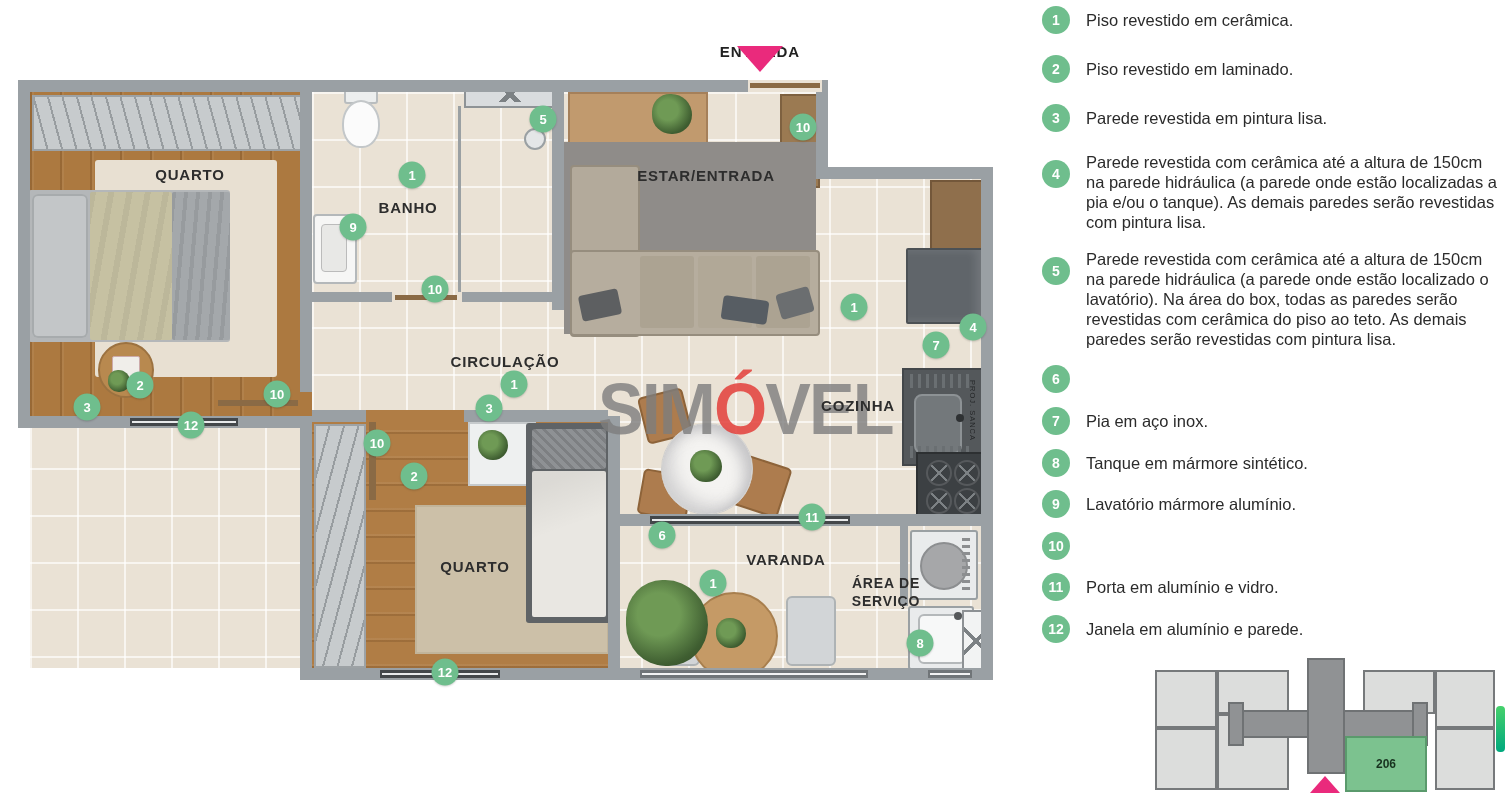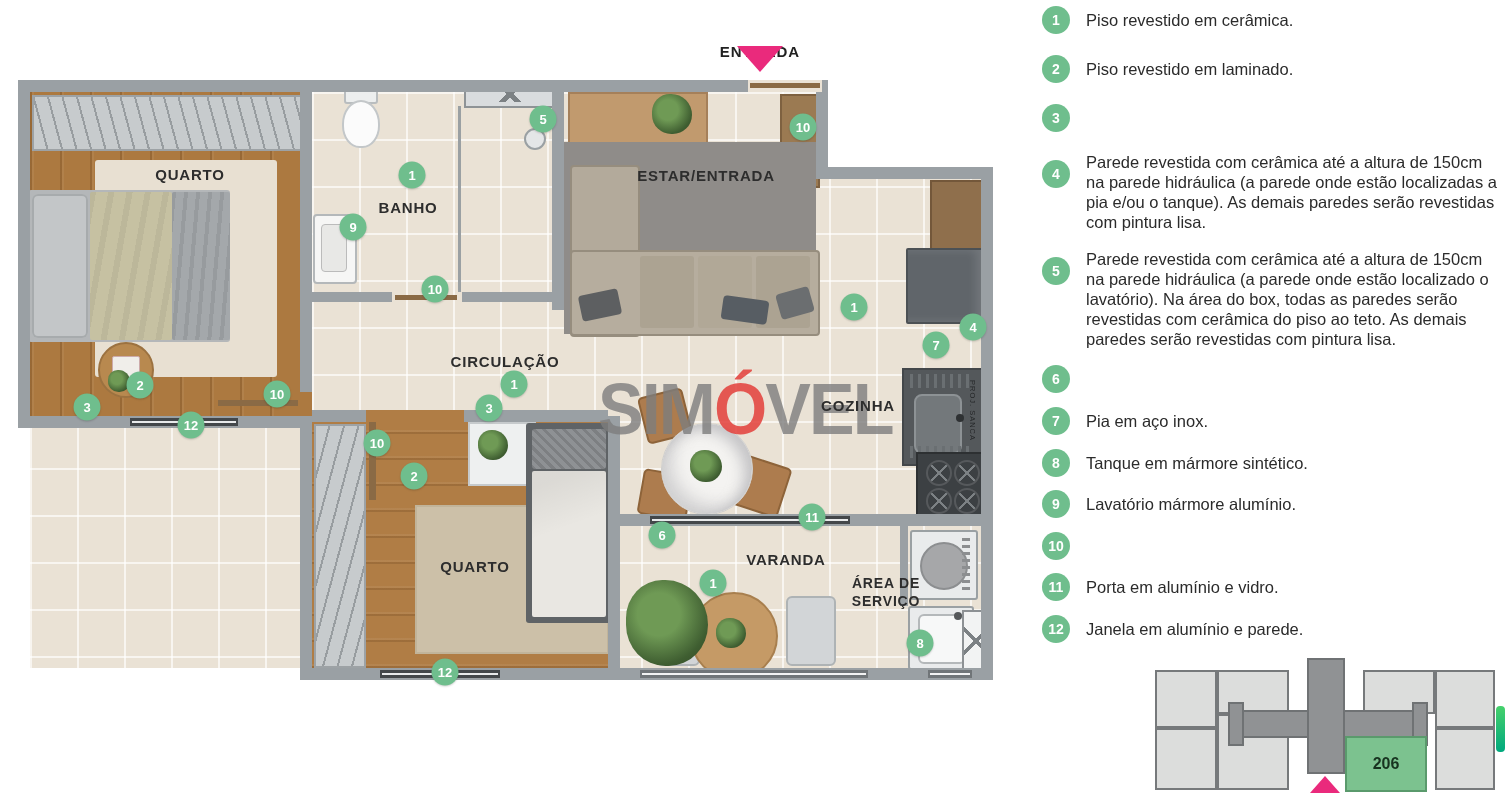--- a/index.html
+++ b/index.html
@@ -53,21 +53,21 @@
   .legend-row.multi{align-items:flex-start;}
   .legend-row.multi .lcircle{margin-top:8px;}
   .lcircle{flex:0 0 28px;width:28px;height:28px;border-radius:50%;background:#6fbe8d;color:#fff;
         display:flex;align-items:center;justify-content:center;font-size:14px;font-weight:700;}
   .ltext{font-size:16.5px;line-height:20px;color:#2b2b2b;}
   
   #keyplan{position:absolute;left:1150px;top:652px;width:350px;height:148px;}
   .kunit{position:absolute;background:#dcdddc;border:2px solid #76797b;box-sizing:border-box;}
   .kcore{position:absolute;background:#909294;border:2px solid #6f7274;box-sizing:border-box;z-index:2;}
   .kunit.sel{background:#7cc28f;border-color:#5a9a6c;z-index:3;display:flex;align-items:center;justify-content:center;
-        font-size:16px;font-weight:700;color:#17321f;}
+        font-size:12px;font-weight:700;color:#17321f;}
   .greenbar{position:absolute;left:1496px;top:706px;width:9px;height:46px;border-radius:4px;
         background:linear-gradient(180deg,#46d16c,#00a97e);}
   .vtext{writing-mode:vertical-rl;font-size:7.5px;letter-spacing:1px;color:#26282a;z-index:25;}
 </style>
 </head>
 <body>
 
 <div id="stage">
 
   <div class="abs" id="plan" style="left:0;top:0;width:1010px;height:800px;">
@@ -248,20 +248,21 @@
       <div class="legend-row" style="top: 6px;">
         <span class="lcircle">1</span>
         <span class="ltext">Piso revestido em cerâmica.</span>
       </div>
       <div class="legend-row" style="top: 55px;">
         <span class="lcircle">2</span>
         <span class="ltext">Piso revestido em laminado.</span>
       </div>
       <div class="legend-row" style="top: 104px;">
         <span class="lcircle">3</span>
+        <span class="ltext">Parede revestida em pintura lisa.</span>
       </div>
       <div class="legend-row multi" style="top: 152px;">
         <span class="lcircle">4</span>
         <span class="ltext">Parede revestida com cerâmica até a altura de 150cm na parede hidráulica (a parede onde estão localizadas a pia e/ou o tanque). As demais paredes serão revestidas com pintura lisa.</span>
       </div>
       <div class="legend-row multi" style="top: 249px;">
         <span class="lcircle">5</span>
         <span class="ltext">Parede revestida com cerâmica até a altura de 150cm na parede hidráulica (a parede onde estão localizado o lavatório). Na área do box, todas as paredes serão revestidas com cerâmica do piso ao teto. As demais paredes serão revestidas com pintura lisa.</span>
       </div>
       <div class="legend-row" style="top: 365px;">

